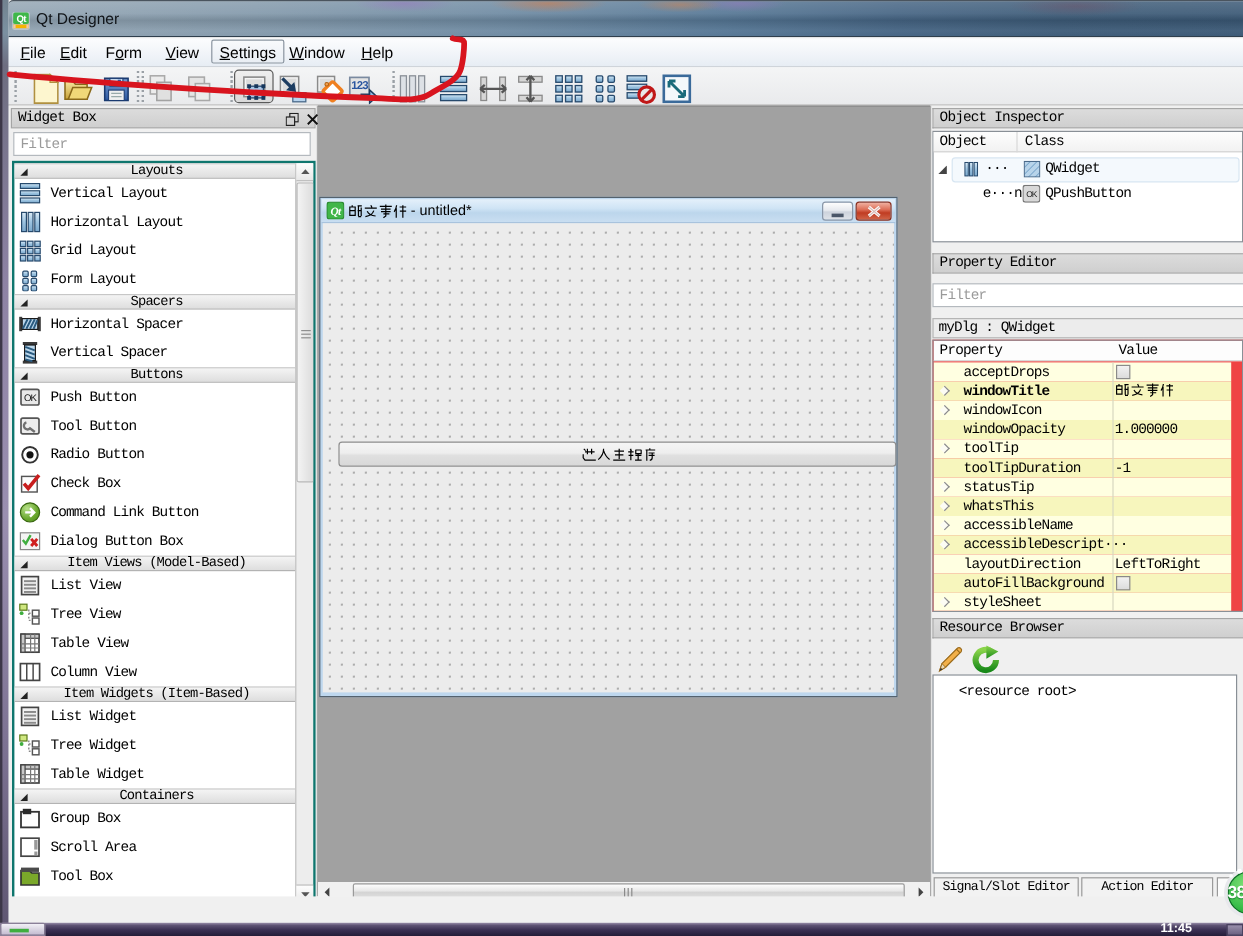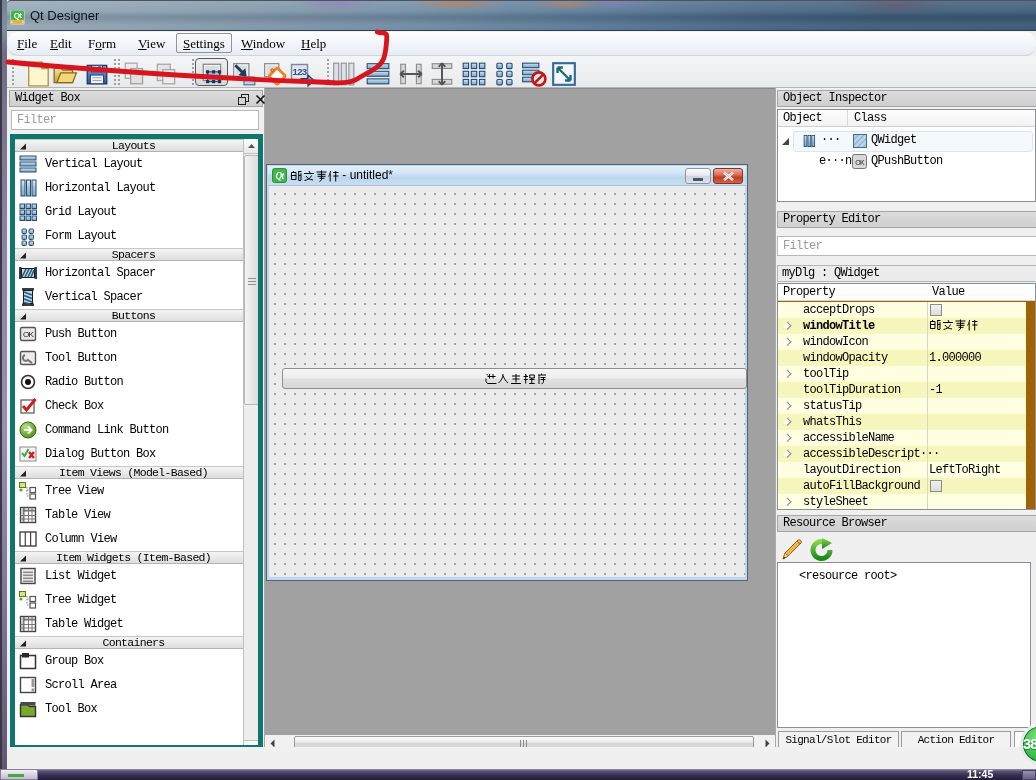--- a/index.html
+++ b/index.html
@@ -9,38 +9,38 @@
 
 
 #desktop-left{left:0;top:0;width:7px;height:780px;background:linear-gradient(180deg,#72828f 0%,#7b90a1 3.5%,#6d6d80 7%,#8d82a4 30%,#9a8fb0 55%,#7c7292 80%,#5d5570 100%);}
 #desktop-left:before{content:"";position:absolute;left:0;top:0;width:2px;height:780px;background:#3c3748;}
 
 #app{left:7px;top:0px;width:1029px;height:769px;background:#f0f0f0;}
 
 #titlebar{left:0;top:0;width:1029px;height:31px;border-radius:4px 0 0 0;background:radial-gradient(60px 10px at 330px 2px,rgba(150,120,190,0.55),transparent 70%),radial-gradient(70px 11px at 450px 2px,rgba(220,120,60,0.5),transparent 70%),radial-gradient(50px 9px at 560px 3px,rgba(220,130,70,0.45),transparent 70%),radial-gradient(55px 10px at 610px 2px,rgba(150,120,190,0.5),transparent 70%),radial-gradient(80px 12px at 890px 4px,rgba(120,70,90,0.35),transparent 70%),linear-gradient(180deg,rgba(255,255,255,0.16) 0%,rgba(255,255,255,0.08) 35%,rgba(0,0,0,0.10) 55%,rgba(255,255,255,0.05) 85%,rgba(255,255,255,0.02) 100%),linear-gradient(90deg,#94a6b4 0%,#8399ab 20%,#6e8aa2 40%,#557694 58%,#456483 72%,#3d5b78 85%,#3a5875 100%);border-top:1px solid #4a545e;border-bottom:1px solid #2f3f4d;}
 #titlebar .txt{position:absolute;left:29px;top:7px;font-family:"Liberation Sans",sans-serif;font-size:13px;color:#101418;letter-spacing:0;}
 
-#menubar{left:0;top:32px;width:1029px;height:24px;background:linear-gradient(180deg,#fcfdfe 0%,#f2f5f9 50%,#e7edf4 100%);border-bottom:1px solid #cfd4da;font-family:Liberation Serif, serif;font-size:13px;border-radius:11px;}
+#menubar{left:0;top:32px;width:1029px;height:24px;background:linear-gradient(180deg,#fcfdfe 0%,#f2f5f9 50%,#e7edf4 100%);border-bottom:1px solid #cfd4da;font-family:Liberation Sans, sans-serif;font-size:13px;}
 .mi{position:absolute;top:3px;height:18px;line-height:18px;letter-spacing:0;}
 .mi u{text-decoration:underline;}
 #mi-settings{border:1px solid #8b95a0;border-radius:2px;background:linear-gradient(180deg,#f8fafc,#e9eef4);padding:0 6px;top:1px;height:20px;line-height:19px;}
 
 #toolbar{left:0;top:56px;width:1029px;height:32px;background:linear-gradient(180deg,#f4f5f6,#e9eaec);border-bottom:1px solid #b6b6b6;}
 .tsep{position:absolute;top:3px;width:2px;height:26px;background-image:repeating-linear-gradient(180deg,#9aa0a6 0 2px,transparent 2px 4px);}
 .tico{position:absolute;top:5px;width:26px;height:26px;}
 
 #leftdock{left:0;top:88px;width:258px;height:659px;background:#f0f0f0;border-right:1px solid #a9a9a9;}
 #mdi{left:258px;top:88px;width:510px;height:659px;background:#a1a1a1;border-top:1px solid #898989;}
 #rightdock{left:768px;top:88px;width:261px;height:659px;background:#f0f0f0;border-left:1px solid #a9a9a9;}
 #bottomstrip{left:0;top:747px;width:1029px;height:22px;background:#f0f0f0;}
 
 .dtitle{position:absolute;height:17px;background:linear-gradient(180deg,#dcdcdc,#cfcfcf);border:1px solid #a5a5a5;font-size:12px;line-height:15px;padding-left:5px;color:#000;}
 .filter{position:absolute;height:20px;background:#fff;border:1px solid #b4b9be;color:#9a9a9a;font-size:12px;line-height:18px;padding-left:5px;}
 
-#wb-list{position:absolute;left:3px;top:46px;width:253px;height:616px;background:#fff;border:5px solid #0f766e;overflow:hidden;}
+#wb-list{position:absolute;left:3px;top:46px;width:253px;height:616px;background:#fff;border:2px solid #0f766e;overflow:hidden;}
 .wbhead{position:relative;height:13px;background:linear-gradient(180deg,#f4f4f4,#dedede);border-top:1px solid #c7c7c7;border-bottom:1px solid #b3b3b3;font-size:11.5px;line-height:12px;text-align:center;}
 .wbhead svg{position:absolute;left:4px;top:3px;}
 .wbitem{position:relative;height:24px;font-size:12px;}
 .wbitem span{position:absolute;left:30px;top:5px;}
 .wbitem svg{position:absolute;left:3px;top:2px;}
 .vsb{position:absolute;right:0;top:0;width:15px;background:#ededed;border-left:1px solid #c0c0c0;}
 
 #form-win{position:absolute;left:1px;top:75px;width:482px;height:417px;background:#bed7ee;border:1px solid #54626e;}
 #fw-title{position:absolute;left:1px;top:1px;width:478px;height:20px;border-bottom:1px solid #a9c3dd;background:linear-gradient(180deg,#e4f0fa 0%,#cfe4f5 40%,#bcd6ec 60%,#c9def1 100%);}
 #fw-body{position:absolute;left:2px;top:21px;width:476px;height:391px;background:#ececec;background-image:radial-gradient(circle at 1px 1px,#a2a2a2 0.7px,transparent 1.1px);background-size:10px 10px;background-position:5px 7px;}
@@ -354,20 +354,30 @@
                 <path d="M4,9 l2.5,3 l4,-7" stroke="#3fae3f" stroke-width="2" fill="none"></path>
                 <path d="M11,8 l5,6 M16,8 l-5,6" stroke="#d02020" stroke-width="2.4" fill="none"></path>
               </svg>
               <span>Dialog Button Box</span>
             </div>
             <div class="wbhead"><svg width="8" height="8" viewBox="0 0 8 8">
                 <path d="M1,6.5 L7,6.5 L7,0.5 Z" fill="#222"></path>
               </svg><span>Item Views (Model-Based)</span></div>
             <div class="wbitem">
               <svg width="20" height="20" viewBox="0 0 20 20">
+                <rect x="3" y="2.5" width="14" height="15" fill="#f0f0f0" stroke="#444" stroke-width="1.4"></rect>
+                <rect x="5" y="5.5" width="10" height="1.6" fill="#8a8a8a"></rect>
+                <rect x="5" y="8.5" width="10" height="1.6" fill="#8a8a8a"></rect>
+                <rect x="5" y="11.5" width="10" height="1.6" fill="#8a8a8a"></rect>
+                <rect x="5" y="14.5" width="10" height="1.6" fill="#8a8a8a"></rect>
+              </svg>
+              <span>List View</span>
+            </div>
+            <div class="wbitem">
+              <svg width="20" height="20" viewBox="0 0 20 20">
                 <rect x="1.5" y="1.5" width="6" height="5" fill="#cfe780" stroke="#5a7a1a" stroke-width="1"></rect>
                 <circle cx="3" cy="9" r="1.6" fill="#3fae3f"></circle>
                 <path d="M9,6 v9 h3 M9,9 h3" stroke="#888" stroke-width="1.2" fill="none" stroke-dasharray="1.5,1.5"></path>
                 <rect x="12" y="6.5" width="5.5" height="5" fill="#fff" stroke="#555" stroke-width="1.2"></rect>
                 <rect x="12" y="13" width="5.5" height="5" fill="#fff" stroke="#555" stroke-width="1.2"></rect>
               </svg>
               <span>Tree View</span>
             </div>
             <div class="wbitem">
               <svg width="20" height="20" viewBox="0 0 20 20">
@@ -549,21 +559,21 @@
   <span style="position:absolute;left:74px;top:2px;"><svg width="15" height="15">
                 <rect x="0.5" y="0.5" width="14" height="14" rx="2" fill="#d8d8d8" stroke="#777"></rect>
                 <text x="7.5" y="10.5" font-size="7" font-family="Liberation Sans" text-anchor="middle" fill="#222">OK</text>
               </svg></span>
   <span style="position:absolute;left:93px;top:2px;">QPushButton</span>
 </div>
         </div>
       <div class="dtitle" style="left:1px;top:123px;width:260px;border-right:none;">Property Editor</div>
       <div class="filter" style="left:1px;top:148px;width:260px;">Filter</div>
       <div id="pe-obj" style="position:absolute;left:1px;top:177px;width:260px;height:17px;background:#ececec;border:1px solid #b5b5b5;font-size:12px;line-height:14px;padding-left:4px;">myDlg : QWidget</div>
-      <div id="pe-box" style="position:absolute;left:1px;top:195px;width:259px;height:227px;background:#a16207;border:1px solid #898f96;overflow:hidden;font-family:Liberation Mono, monospace;">
+      <div id="pe-box" style="position:absolute;left:1px;top:195px;width:259px;height:227px;background:#ef4444;border:1px solid #898f96;overflow:hidden;font-family:Liberation Mono, monospace;">
           <div style="position:absolute;left:149px;top:18px;width:1px;height:209px;background:#d8d8c0;z-index:5;"></div>
           <div style="position:absolute;left:0;top:0;width:257px;height:17px;background:#fdfdfd;border-bottom:1px solid #d8d8d8;">
             <span style="position:absolute;left:5px;top:1px;">Property</span>
             <span style="position:absolute;left:154px;top:1px;text-align:right;">Value</span>
           </div>
           <div class="prow pr-a" style="top:18px;">
             <span class="pname" style="">acceptDrops</span>
             <span class="pchk"></span>
           </div>
           <div class="prow pr-b" style="top:34px;">

